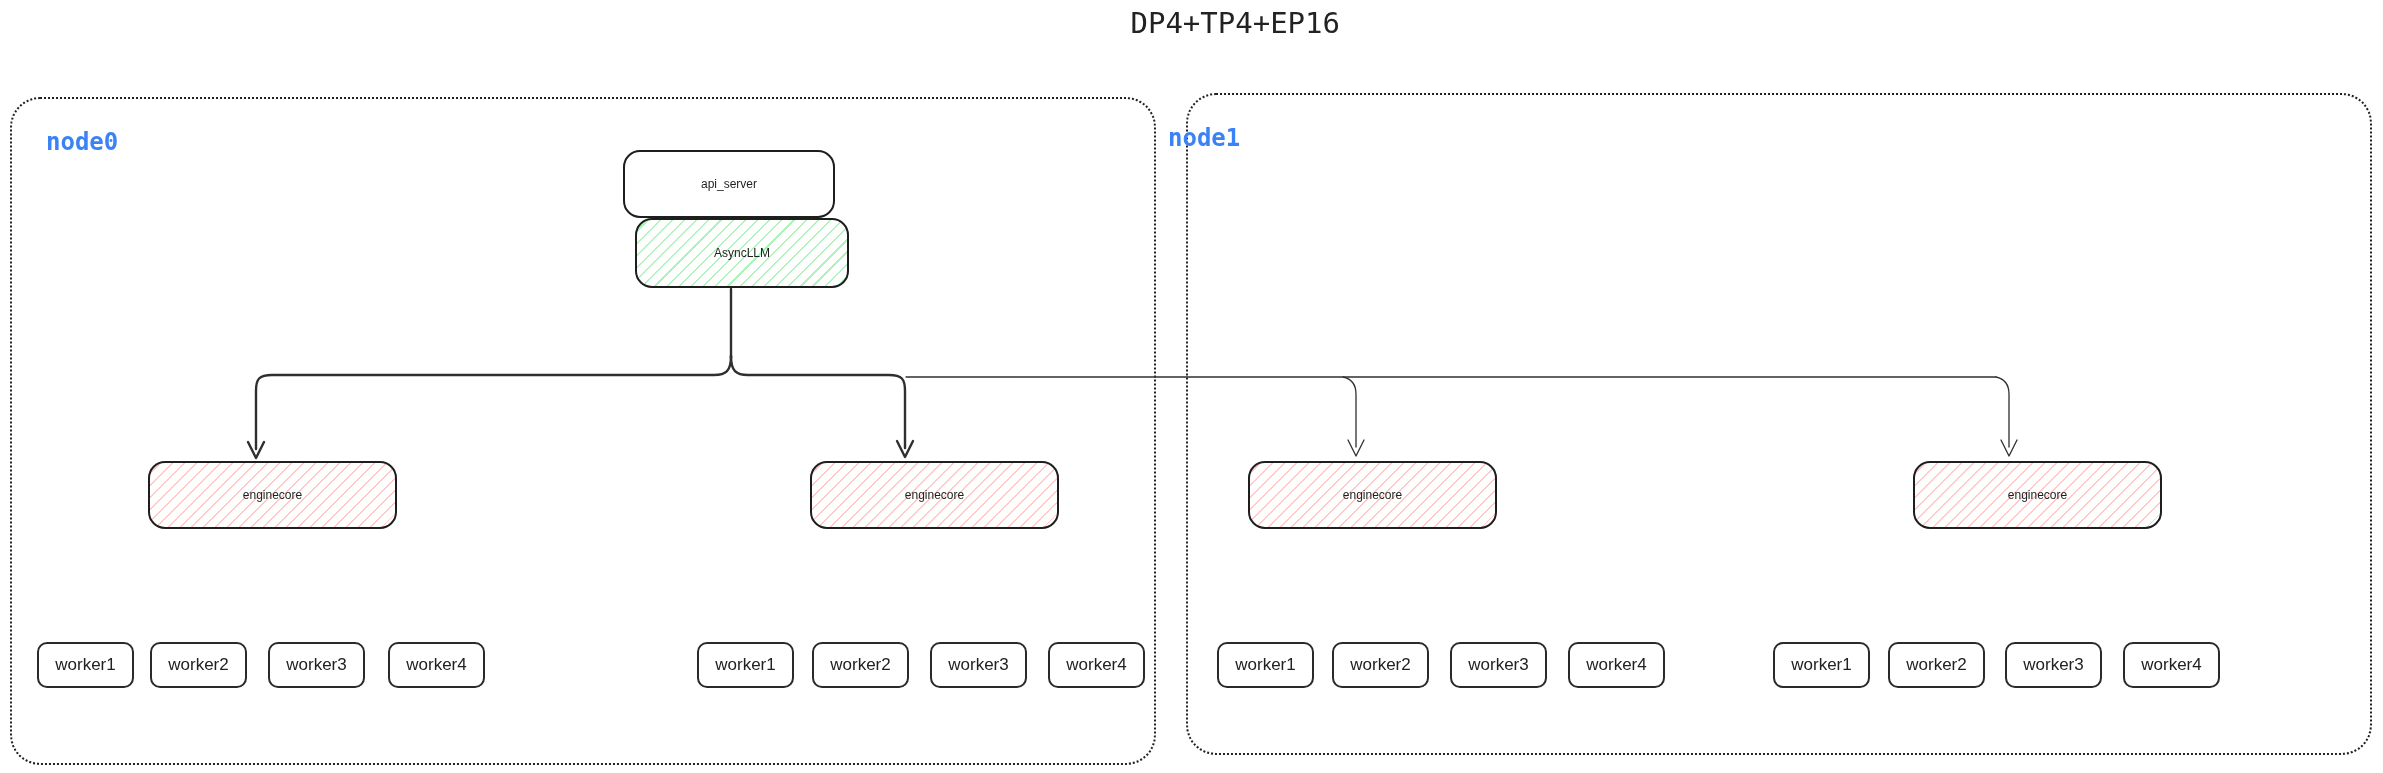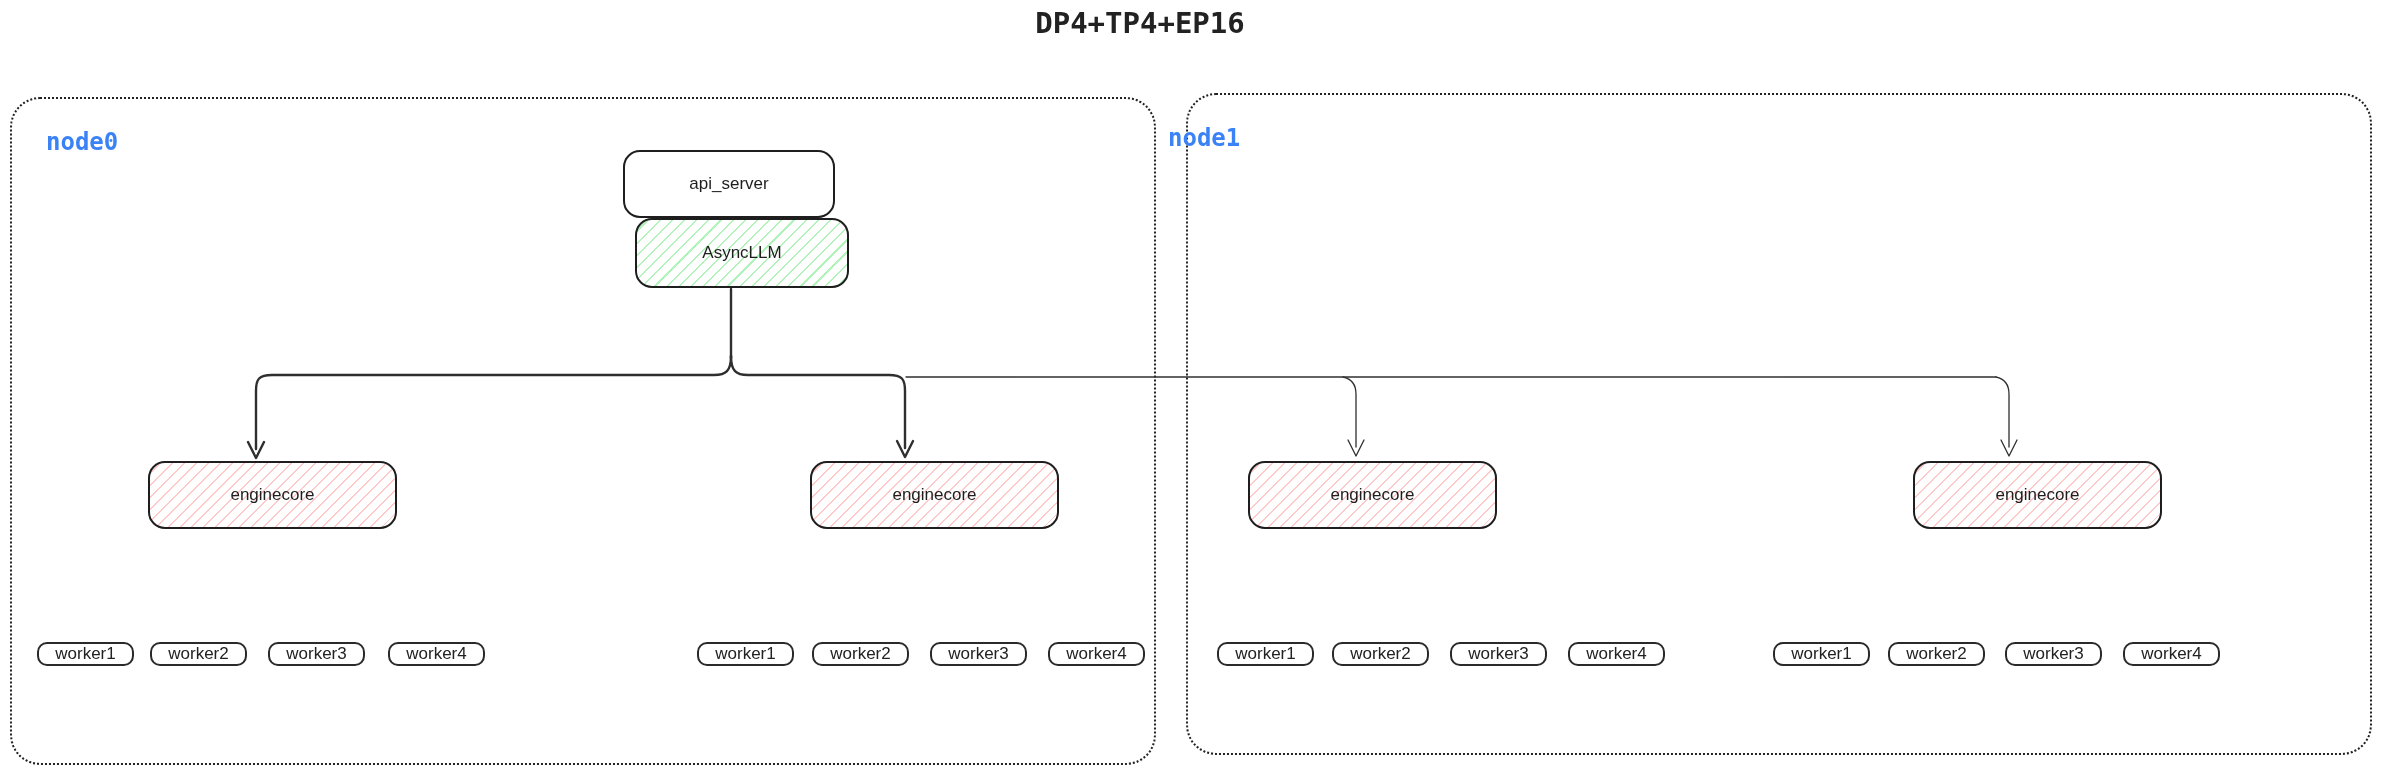--- a/index.html
+++ b/index.html
@@ -16,23 +16,23 @@
     width: 2383px;
     height: 773px;
     background: var(--bg);
     font-family: "Liberation Sans", sans-serif;
     color: var(--stroke);
     overflow: hidden;
   }
   .title {
     position: absolute;
     left: 940px; top: 6px; width: 400px;
-    text-align: center;
+    text-align: right;
     font-family: "DejaVu Sans Mono", monospace;
-    font-weight: 700;
+    font-weight: 400;
     font-size: 29px;
     letter-spacing: 0px;
     color: #222;
   }
   .node-frame {
     position: absolute;
     border: 2.5px dotted #222;
     border-radius: 30px;
     background: transparent;
   }
@@ -47,21 +47,21 @@
   }
   #node0-label { left: 46px;   top: 128px; }
   #node1-label { left: 1168px; top: 124px; }
   .box {
     position: absolute;
     border: 2.2px solid var(--stroke);
     background: var(--bg);
     display: flex;
     align-items: center;
     justify-content: center;
-    font-size: 17px;
+    font-size: 12px;
     color: #1e1e1e;
   }
   .rounded-lg { border-radius: 17px; }
   .hatch-green {
     background-image: repeating-linear-gradient(
       135deg, transparent 0px, transparent 7px,
       var(--green) 7px, var(--green) 8.6px);
   }
   .hatch-red {
     background-image: repeating-linear-gradient(
@@ -71,21 +71,21 @@
   #api-server-box { left: 623px; top: 150px; width: 212px; height: 68px; }
   #asyncllm-box   { left: 623px; top: 218px; width: 214px; height: 70px; margin-left: 12px; }
   .enginecore { width: 249px; height: 68px; }
   #enginecore-1 { left: 148px;  top: 461px; }
   #enginecore-2 { left: 810px;  top: 461px; }
   #enginecore-3 { left: 1248px; top: 461px; }
   #enginecore-4 { left: 1913px; top: 461px; }
   .worker {
     position: absolute;
     top: 642px;
-    width: 97px; height: 24px;
+    width: 97px; height: 46px;
     border: 2px solid #2a2a2a;
     border-radius: 10px;
     background: var(--bg);
     display: flex;
     align-items: center;
     justify-content: center;
     font-size: 17px;
     color: #222;
   }
   

